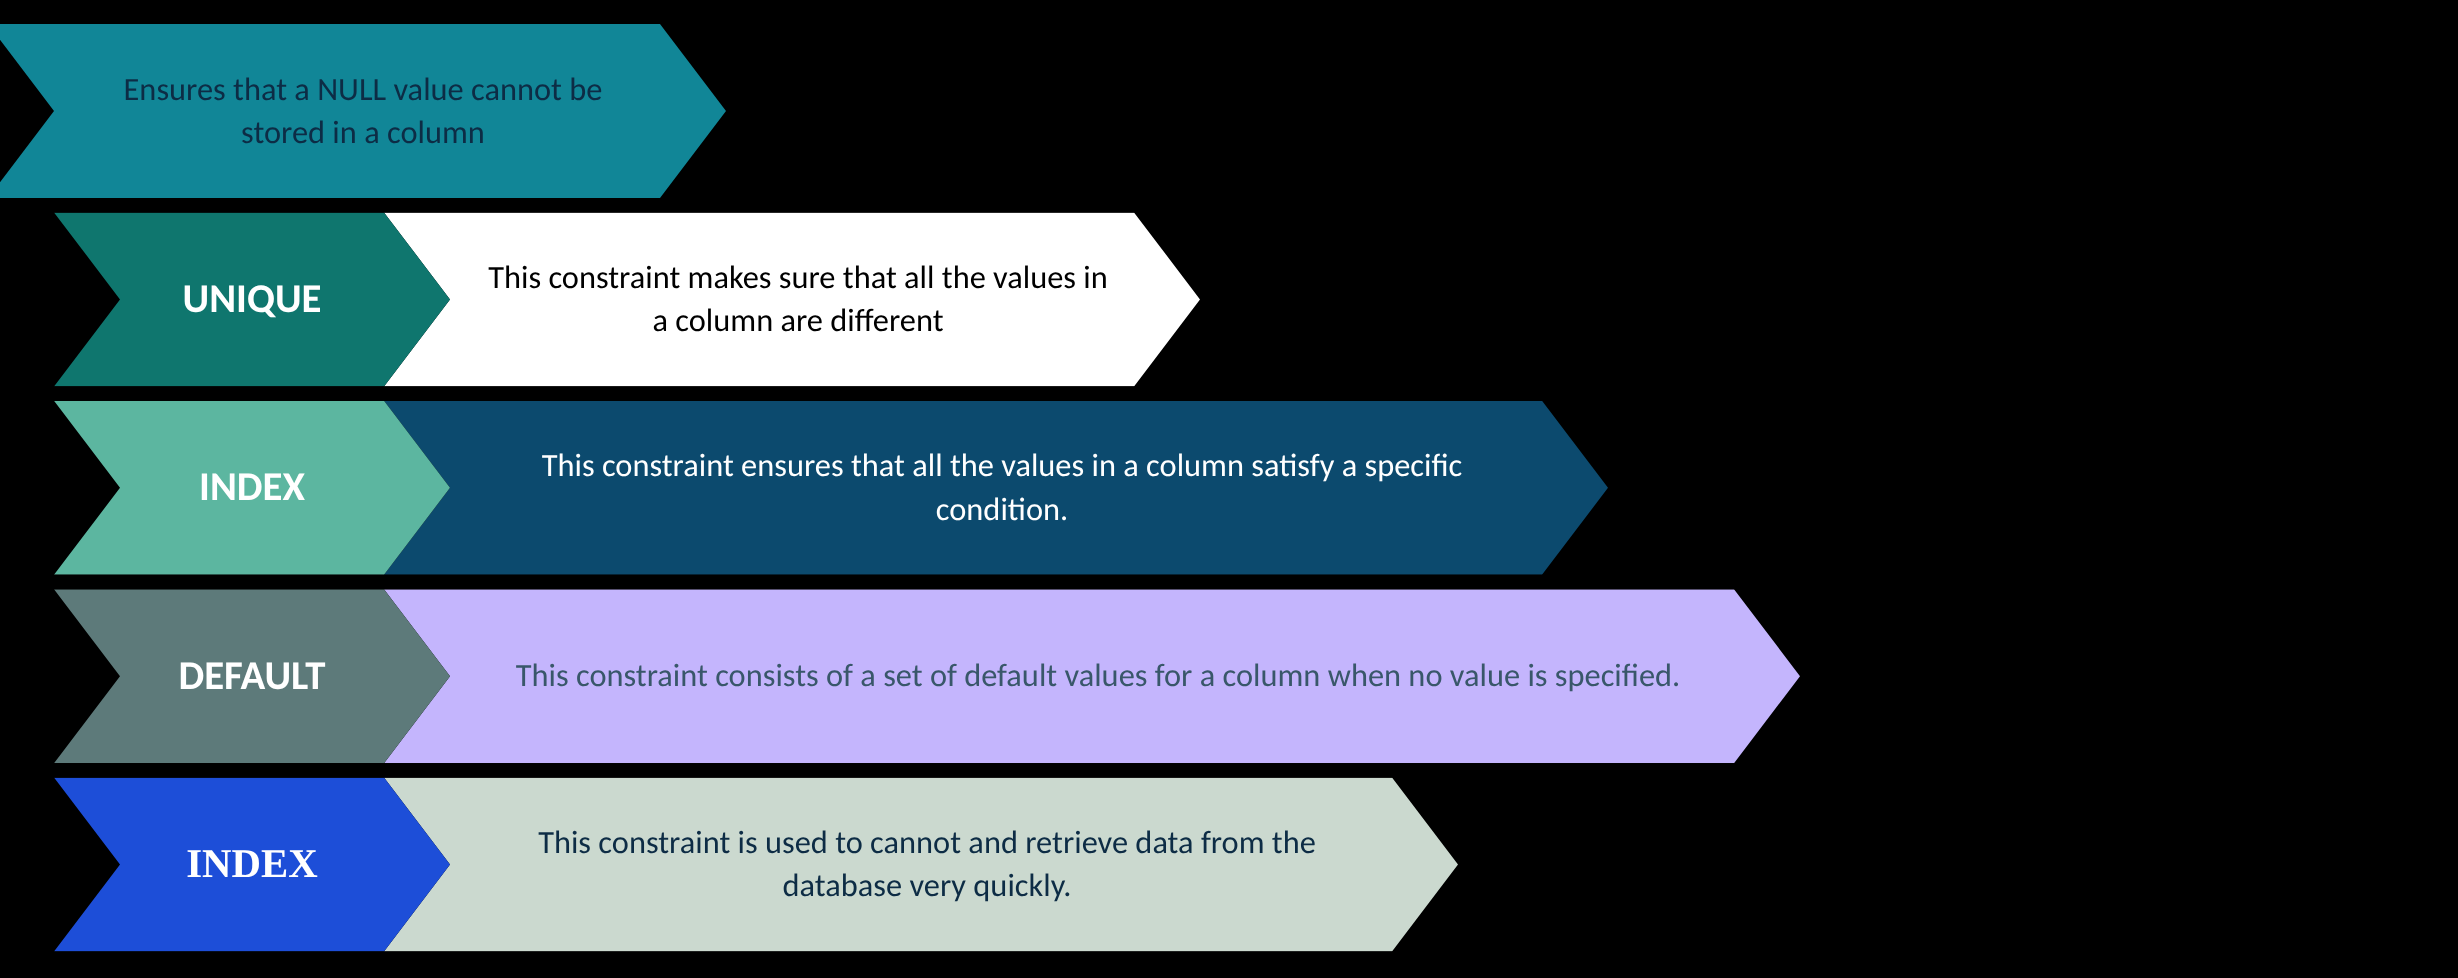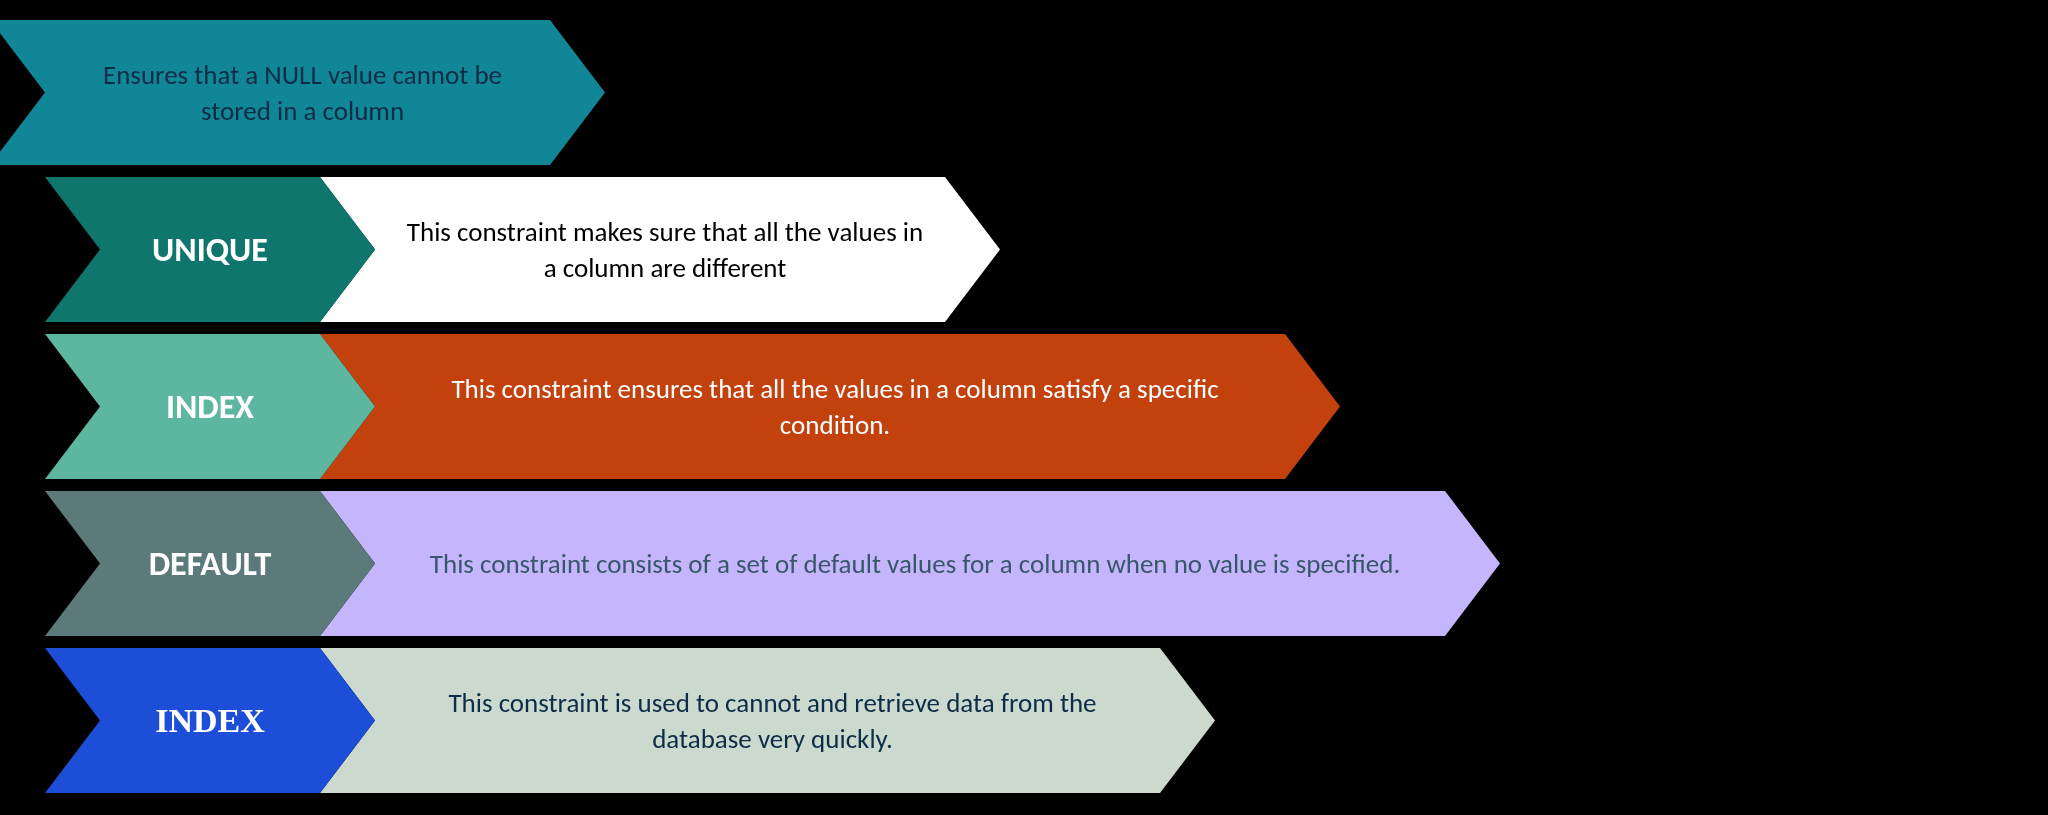--- a/index.html
+++ b/index.html
@@ -84,21 +84,21 @@
 
   <div class="row r2">
     <div class="shape-label bg-teal2">UNIQUE</div>
     <div class="shape-desc bg-white" style="width:680px;background:#ffffff;color:#000000;">
       <span>This constraint makes sure that all the values in a column are different</span>
     </div>
   </div>
 
   <div class="row r3">
     <div class="shape-label bg-mint">INDEX</div>
-    <div class="shape-desc bg-slate" style="width:1020px;background:#c2410c;color:#ffffff;">
+    <div class="shape-desc bg-slate" style="width:1020px;background:#0c4a6e;color:#ffffff;">
       <span>This constraint ensures that all the values in a column satisfy a specific condition.</span>
     </div>
   </div>
 
   <div class="row r4">
     <div class="shape-label bg-gray1">DEFAULT</div>
     <div class="shape-desc bg-light1" style="width:1180px;background:#c4b5fd;color:#39576a;">
       <span>This constraint consists of a set of default values for a column when no value is specified.</span>
     </div>
   </div>

